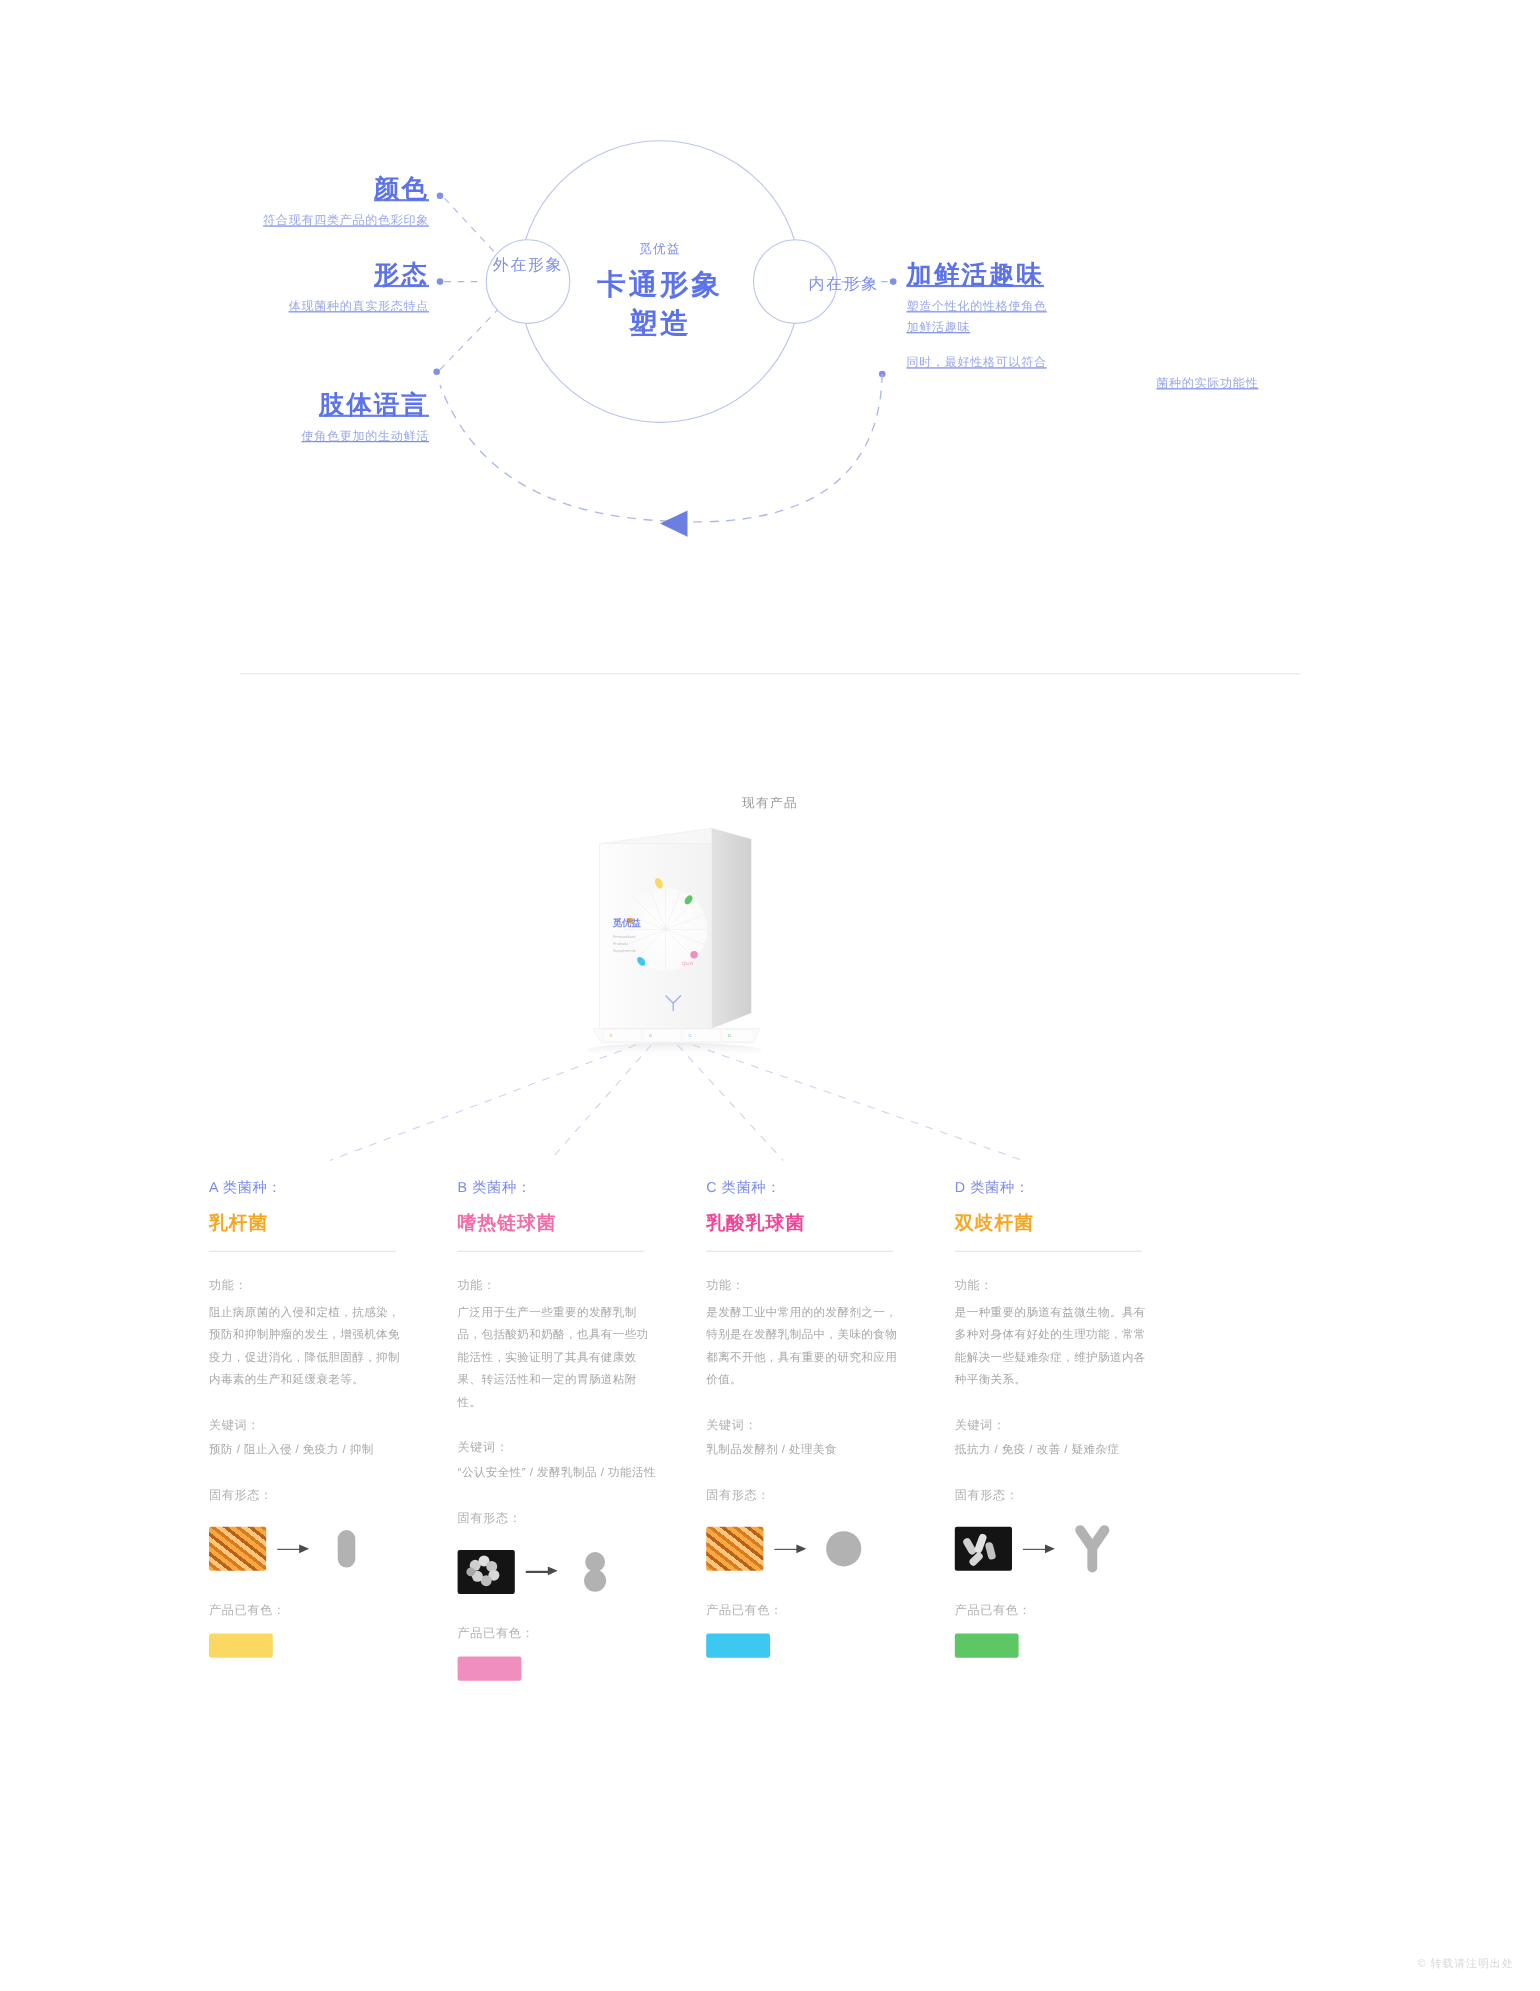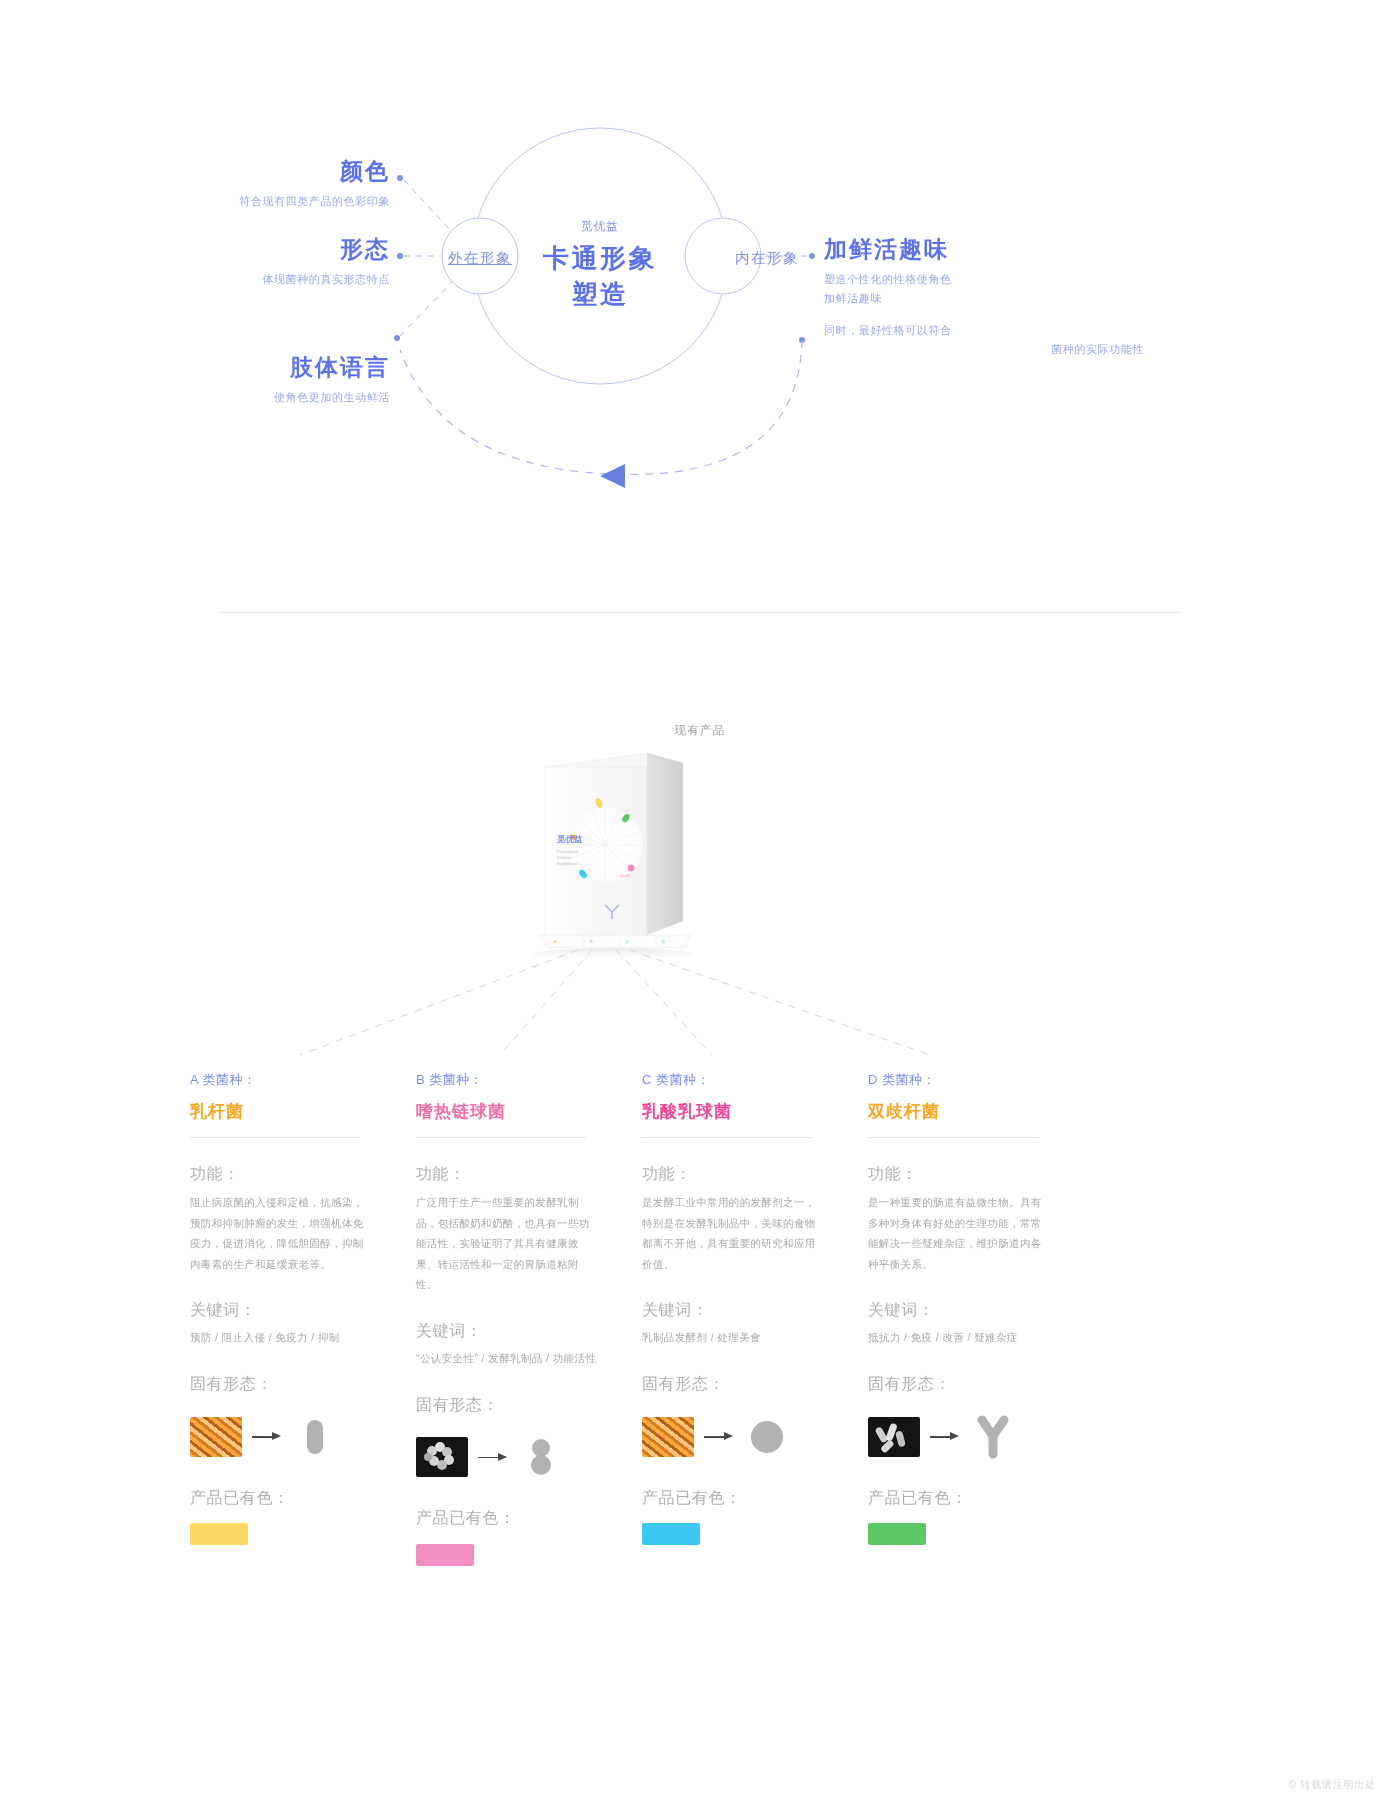--- a/index.html
+++ b/index.html
@@ -9,21 +9,21 @@
     background: #ffffff;
     font-family: "Liberation Sans", "DejaVu Sans", sans-serif;
     overflow: hidden;
   }
   .page { position: relative; width: 1400px; height: 1810px; background: #fff; }
 
   
   .diagram { position: absolute; left: 0; top: 0; width: 1400px; height: 620px; }
   .diagram-svg { position: absolute; left: 0; top: 0; }
 
-  .lbl { position: absolute; color: #6b7fe0; }
+  .lbl { position: absolute; color: #6b7fe0; text-decoration: underline; }
   .lbl-main {
     font-size: 23px; font-weight: 700; letter-spacing: 2px;
     color: #5b72e8; white-space: nowrap; line-height: 1;
   }
   .lbl-sub {
     font-size: 11px; font-weight: 400; letter-spacing: .6px;
     color: #9aa8e8; white-space: nowrap; line-height: 1.7; margin-top: 9px;
   }
   .r-align { text-align: right; }
   .l-align { text-align: left; }
@@ -60,21 +60,21 @@
   .cols { position: absolute; left: 190px; top: 450px; width: 1020px; }
   .col { position: absolute; width: 200px; top: 0; }
   .col-0 { left: 0; }   .col-1 { left: 226px; }
   .col-2 { left: 452px; } .col-3 { left: 678px; }
 
   .col-kind { font-size: 13px; color: #7b8ce6; letter-spacing: .5px; line-height: 1.6; }
   .col-name { font-size: 17px; font-weight: 700; letter-spacing: 1px; margin-top: 9px; }
   .col-rule { height: 1px; background: #e3e3e3; margin-top: 14px; width: 170px; }
 
   .blk { margin-top: 21px; }
-  .blk-t { font-size: 16px; color: #b0b0b0; letter-spacing: .6px; line-height: 1.9; }
+  .blk-t { font-size: 11px; color: #b0b0b0; letter-spacing: .6px; line-height: 1.9; }
   .blk-b {
     font-size: 10.5px; color: #a8a8a8; letter-spacing: .35px;
     line-height: 1.95; margin-top: 3px; width: 178px;
   }
   .kw { font-size: 10.5px; color: #a8a8a8; letter-spacing: .4px; line-height: 1.9; margin-top: 3px; }
 
   .shape-row { display: flex; align-items: center; margin-top: 12px; height: 50px; }
   .micro {
     width: 52px; height: 40px; border-radius: 2px; flex: none;
     background-size: cover; background-position: center;
@@ -145,21 +145,21 @@
     </div>
 
     <div class="lbl l-align" style="left:824px; top:238px; width:320px;">
       <div class="lbl-main">加鲜活趣味</div>
       <div class="lbl-sub">塑造个性化的性格使角色</div>
       <div class="lbl-sub" style="margin-top:0;">加鲜活趣味</div>
       <div class="lbl-sub" style="margin-top:14px;">同时，最好性格可以符合</div>
       <div class="lbl-sub" style="margin-top:0;text-align:right;">菌种的实际功能性</div>
     </div>
 
-    <div class="node-text" style="left:480px; top:249px; transform:translateX(-50%);text-decoration:underline;">外在形象</div>
+    <div class="node-text" style="left:480px; top:231px; transform:translateX(-50%);">外在形象</div>
     <div class="node-text" style="left:723px; top:249px; transform:translateX(-50%);margin-left:44px;">内在形象</div>
 
     <div class="center-sup" style="left:600px; top:219px; transform:translateX(-50%);">觅优益</div>
     <div class="center-main" style="left:600px; top:241px; transform:translateX(-50%);">
       <div>卡通形象</div>
       <div>塑造</div>
     </div>
   </div>
 
   <div class="divider"></div>

